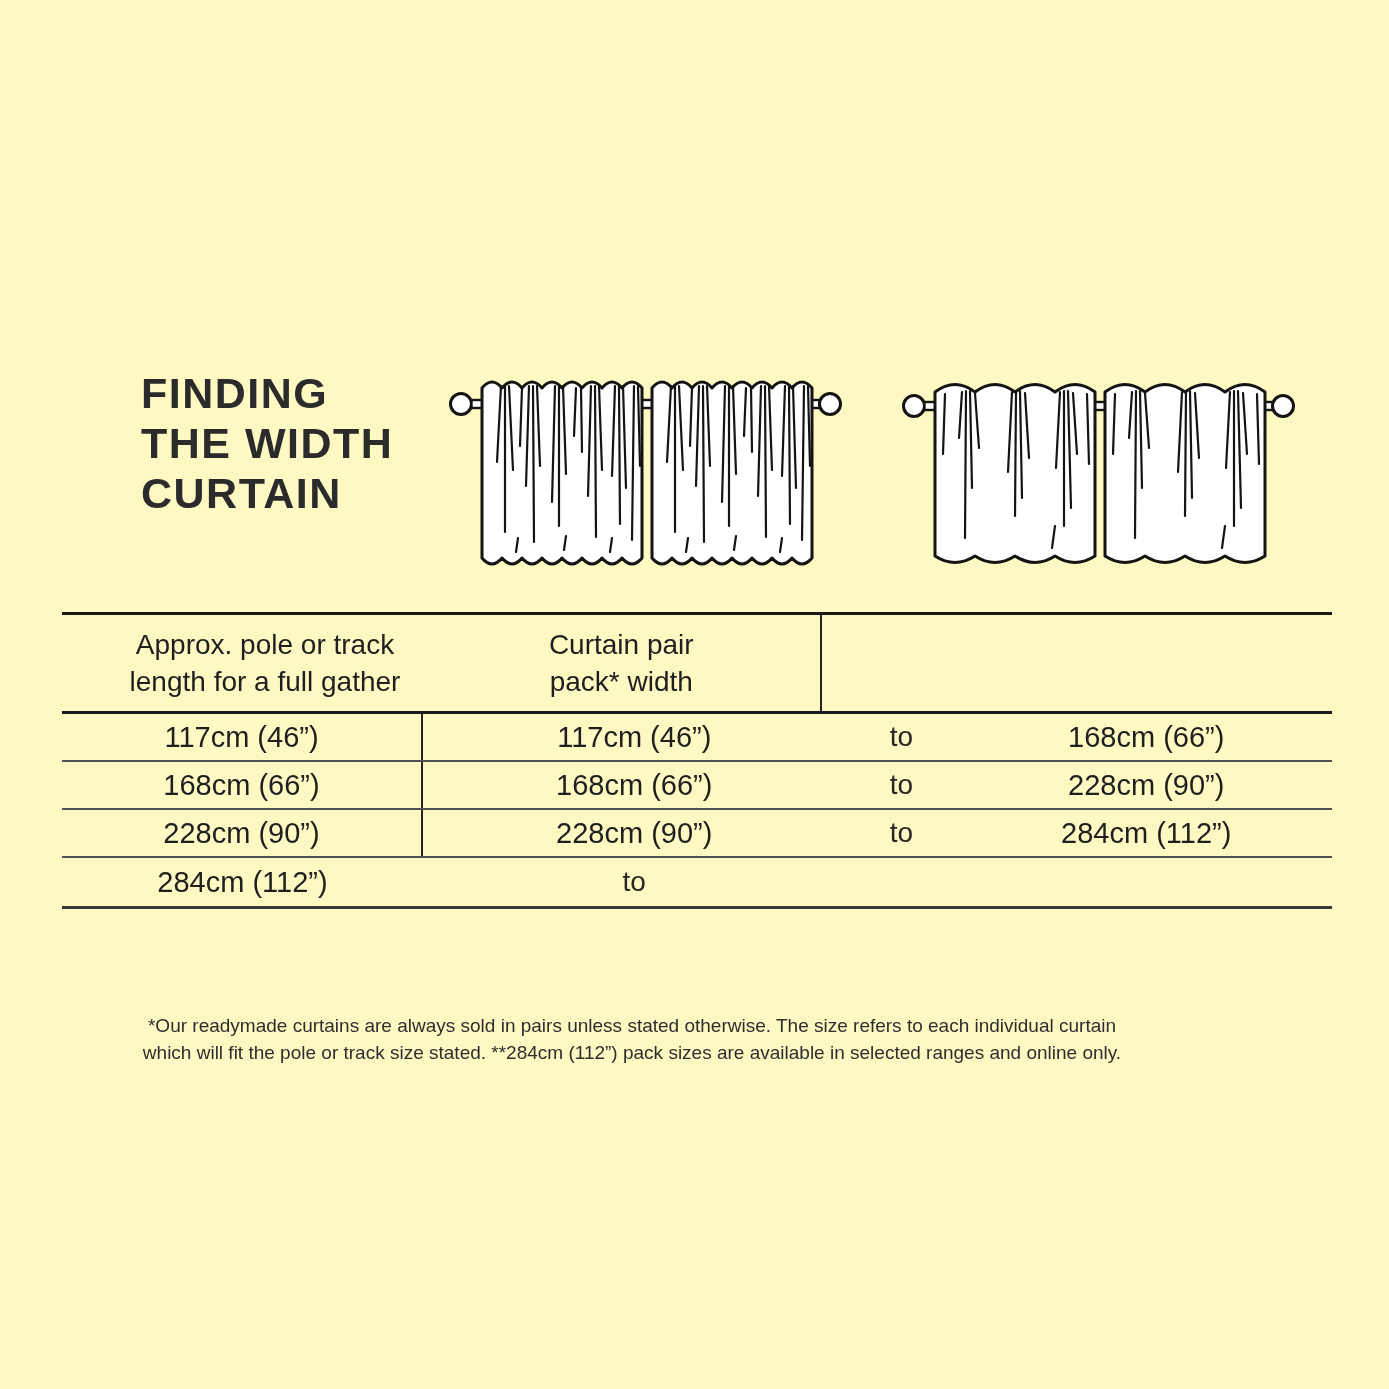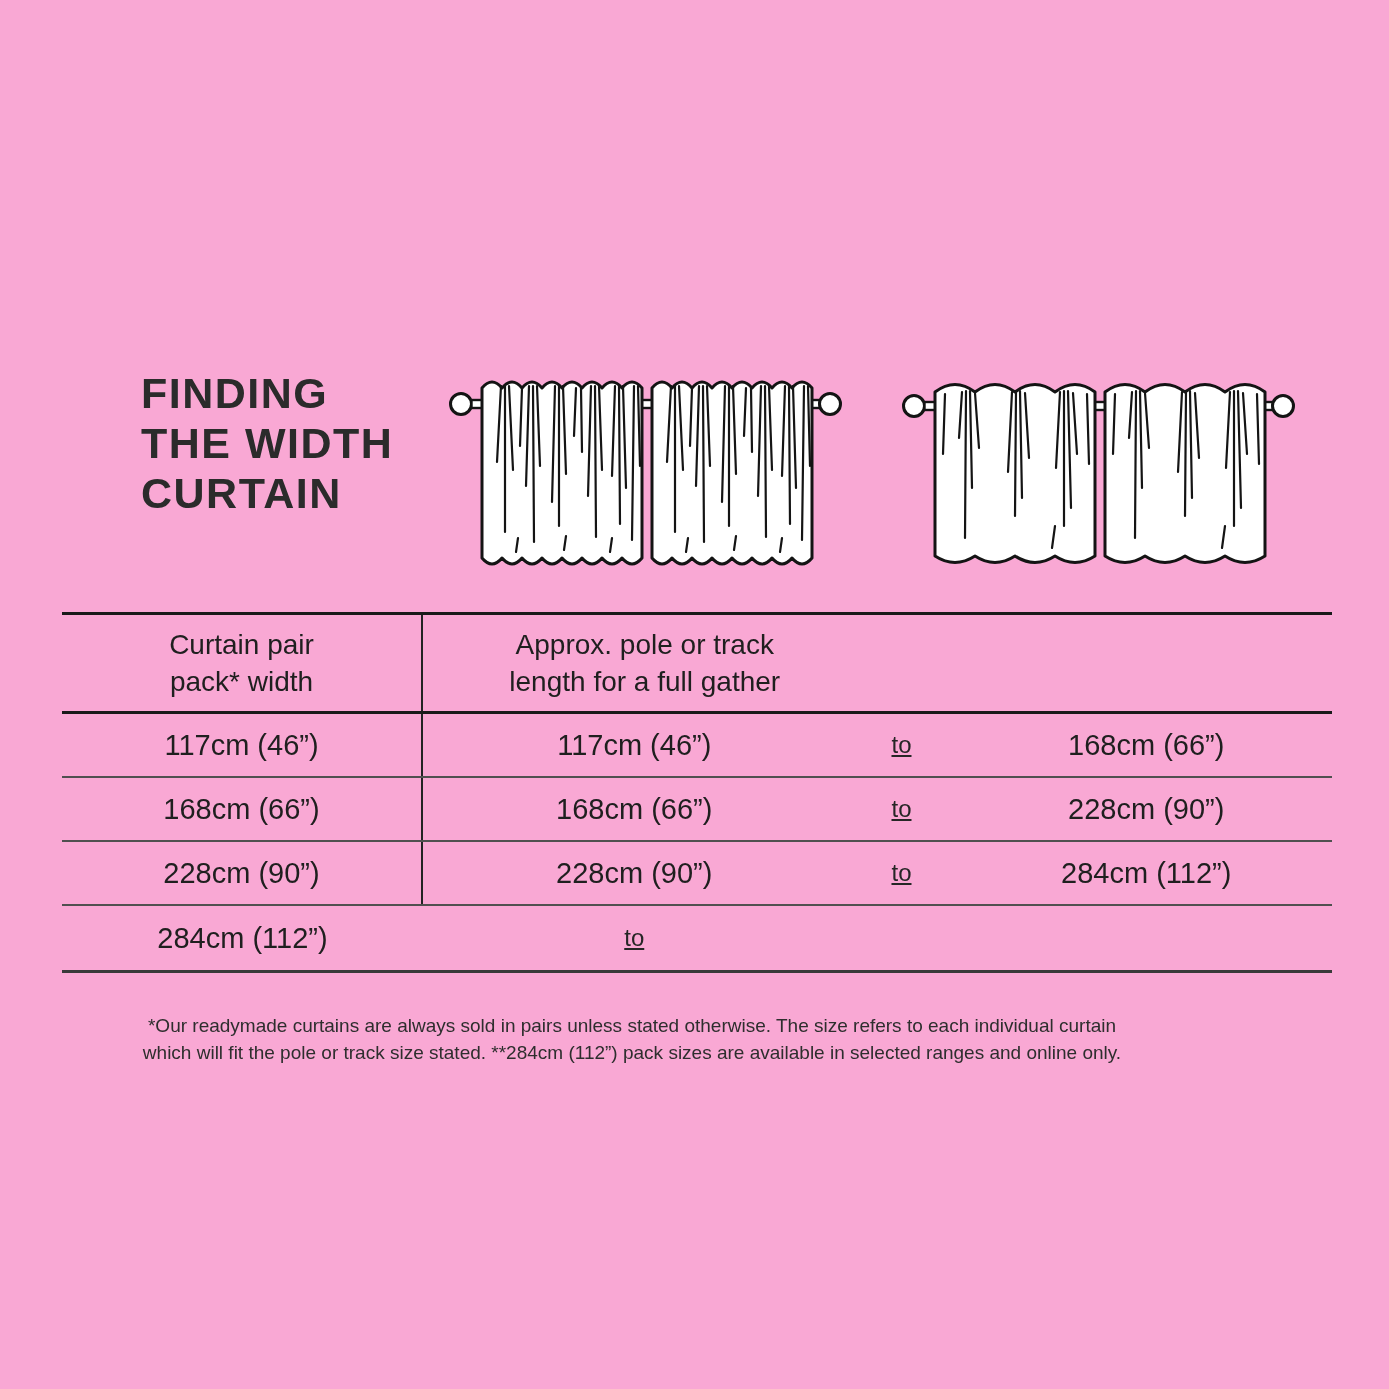--- a/index.html
+++ b/index.html
@@ -1,41 +1,41 @@
 <!DOCTYPE html>
 <html><head>
 <meta charset="utf-8">
 <style>
   * { box-sizing: border-box; margin: 0; padding: 0; }
   html, body { background: #ffffff; }
   body { width: 1389px; height: 1389px; font-family: "Liberation Sans", sans-serif; color: #1f1f1f; }
-  .page { position: relative; width: 1389px; height: 1389px; background: #f9a8d4; overflow: hidden; }
+  .page { position: relative; width: 1389px; height: 1389px; background: #fef9c3; overflow: hidden; }
 
   .title { position: absolute; left: 141px; top: 368px; font-size: 43px; font-weight: 700;
            line-height: 50px; letter-spacing: 1.5px; color: #2b2b2b; }
   .title span { display: block; }
 
   .illus { position: absolute; }
   .illus svg { display: block; width: 100%; height: 100%; }
   #illus-full    { left: 449px; top: 374px; width: 393px; height: 202px; }
   #illus-relaxed { left: 902px; top: 376px; width: 393px; height: 200px; }
 
   .size-table { position: absolute; left: 62px; top: 612px; width: 1270px;
                 border-top: 3px solid #1a1a1a; border-bottom: 3px solid #3a3a3a; }
   .trow { display: grid; grid-template-columns: 361px 1fr 112px 1fr; align-items: stretch; }
   .trow.header { height: 99px; border-bottom: 3px solid #1a1a1a; }
-  .trow.data   { height: 64px; border-bottom: 2px solid #505050; gap: 48px; }
+  .trow.data   { height: 48px; border-bottom: 2px solid #505050; gap: 48px; }
   .trow.data.last { border-bottom: none; }
   .tcell { height: 100%; display: flex; align-items: center; justify-content: center;
            font-size: 29px; color: #1f1f1f; }
   .tcell.first { border-right: 2.5px solid #232323; }
   .hcell { flex-direction: column; justify-content: center; font-size: 28px; line-height: 37px; }
   .trow.header .hcell.c2 { padding-left: 45px; }
   .cellpadR { padding-right: 45px; }
-  .to-cell { font-size: 24px; color: #262626; text-decoration: underline; }
+  .to-cell { font-size: 28px; color: #262626; }
 
   .footnote { position: absolute; left: 0; top: 1012px; width: 1264px; text-align: center;
               font-size: 19px; line-height: 27px; color: #2e2e2e; }
   .footnote span { display: block; }
 
   .ink { stroke: #141414; fill: none; stroke-linecap: round; }
   .panel { fill: #ffffff; stroke: #141414; stroke-width: 3; stroke-linejoin: round; }
   .hw { fill: #ffffff; stroke: #141414; }
 </style>
 </head>
@@ -80,27 +80,27 @@
       <rect class="hw" stroke-width="2.4" x="191" y="26" width="14" height="8"></rect>
       <rect class="hw" stroke-width="2.4" x="360" y="26" width="11" height="8"></rect>
       <circle class="hw" stroke-width="3" cx="381" cy="30" r="10.5"></circle>
       <use href="#panelRelaxed" x="33" y="0"></use>
       <use href="#panelRelaxed" x="203" y="0"></use>
     </svg>
   </div>
 
   <div class="size-table">
     <div class="trow header">
+      <div class="tcell hcell c2">
+        <span>Approx. pole or track</span>
+        <span>length for a full gather</span>
+      </div>
       <div class="tcell first hcell">
         <span>Curtain pair</span>
         <span>pack* width</span>
-      </div>
-      <div class="tcell hcell c2">
-        <span>Approx. pole or track</span>
-        <span>length for a full gather</span>
       </div>
       <div class="tcell"></div>
     </div>
 
     <div class="trow data">
       <div class="tcell first">117cm (46”)</div>
       <div class="tcell">117cm (46”)</div>
       <div class="tcell to-cell">to</div>
       <div class="tcell cellpadR">168cm (66”)</div>
     </div>

